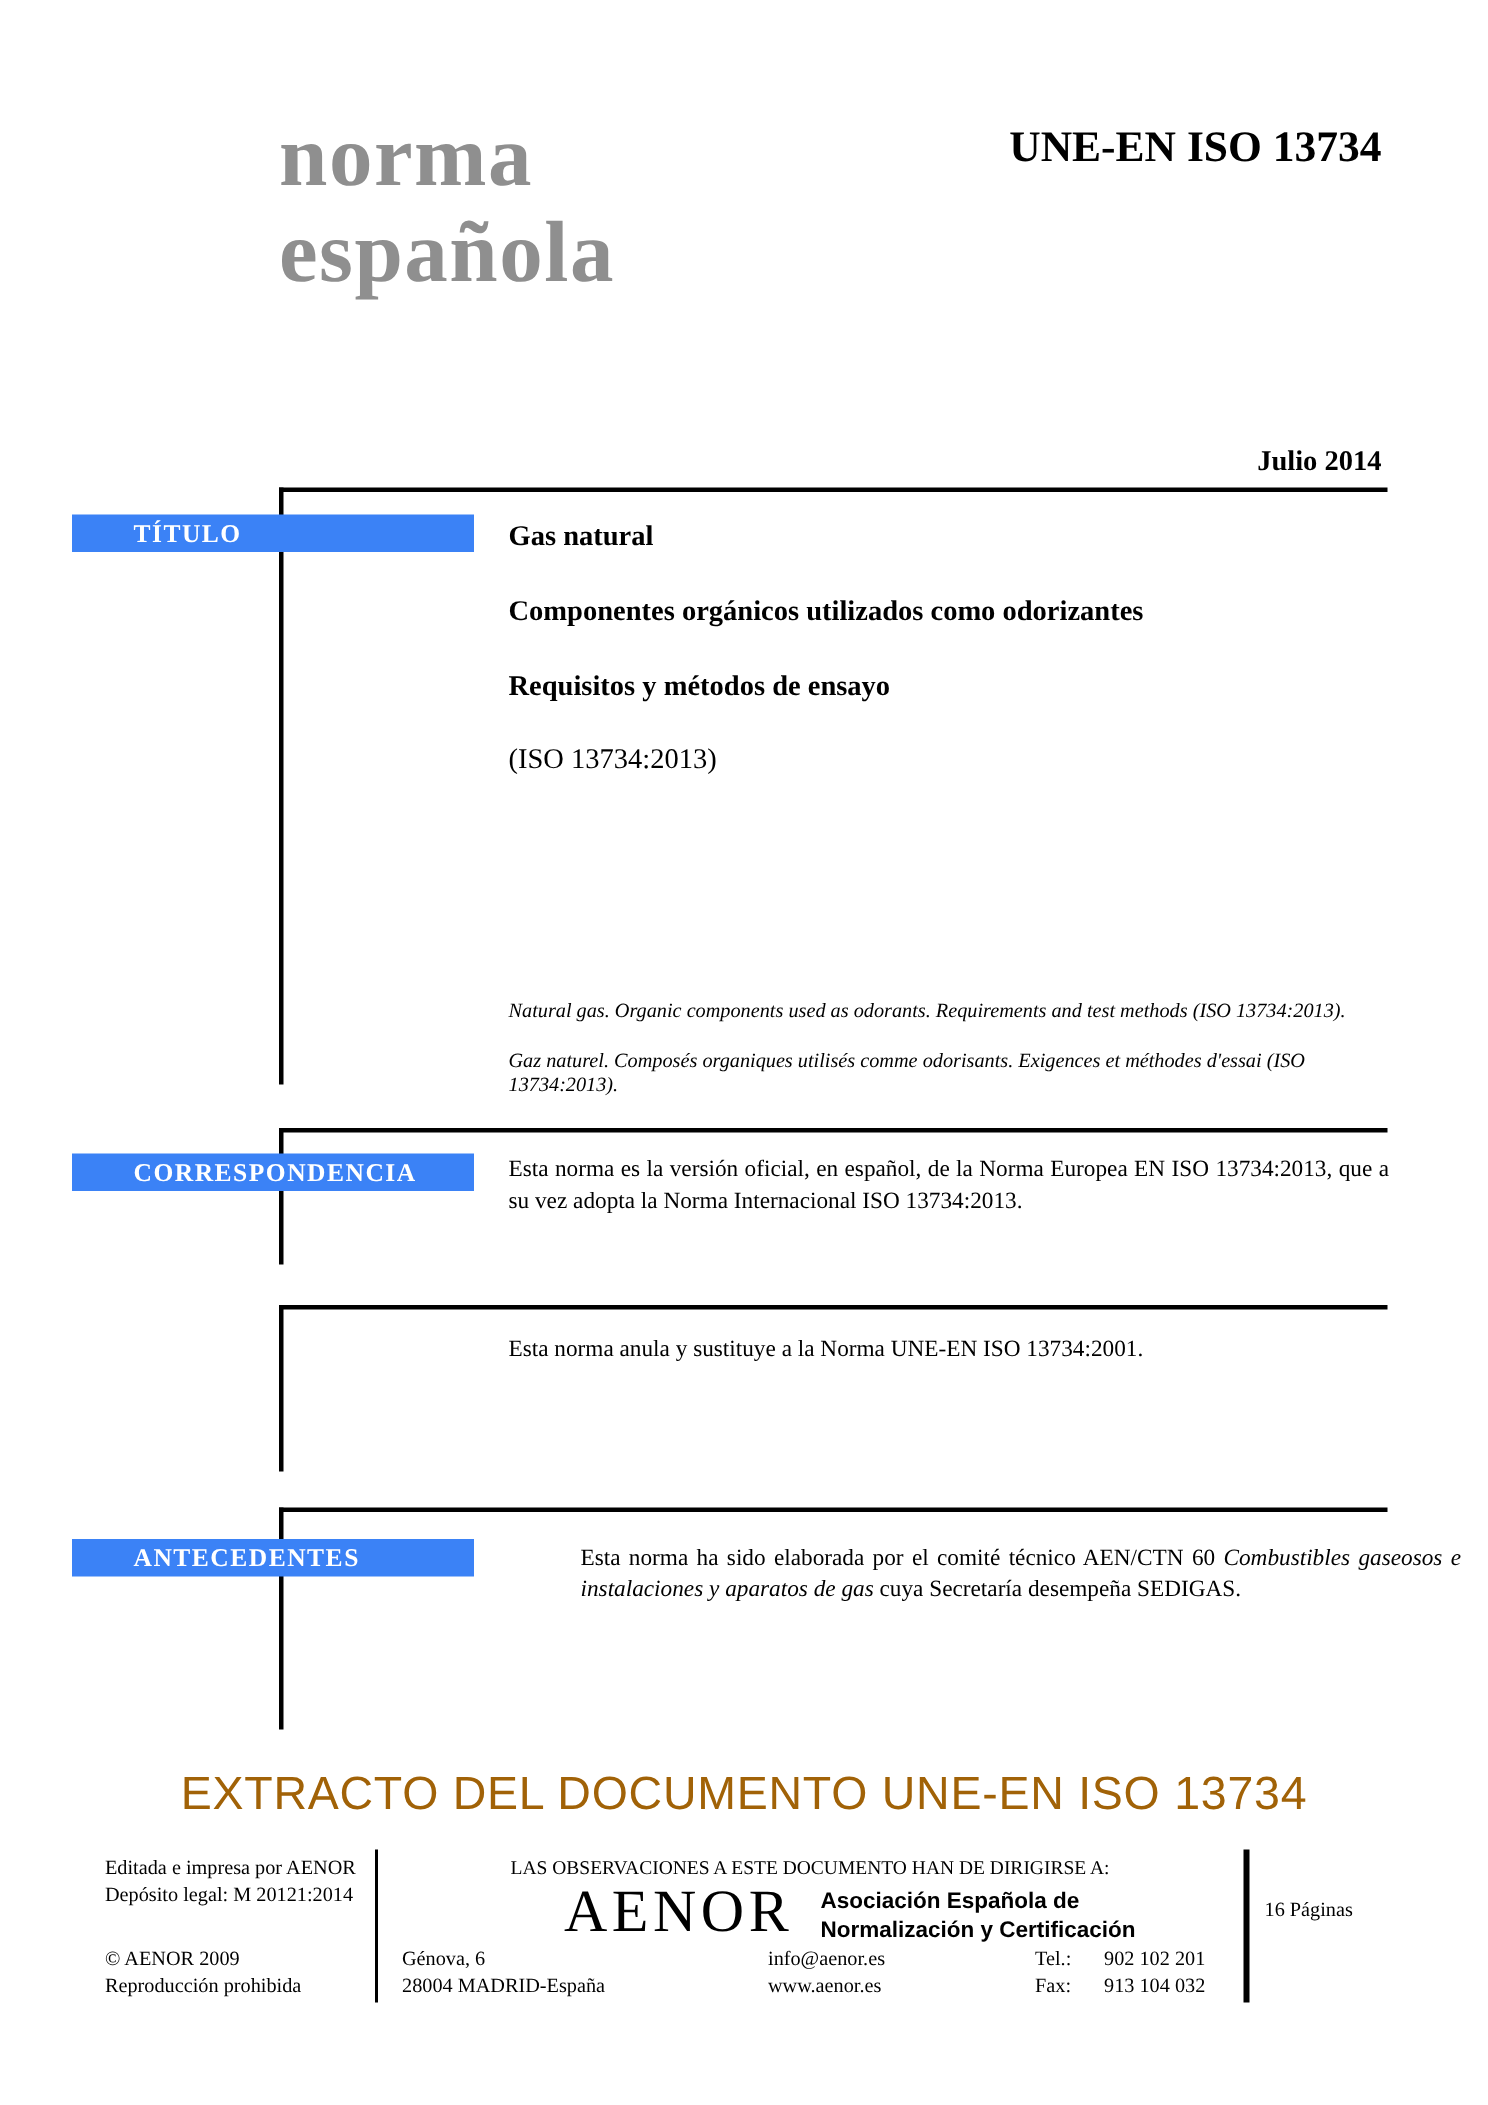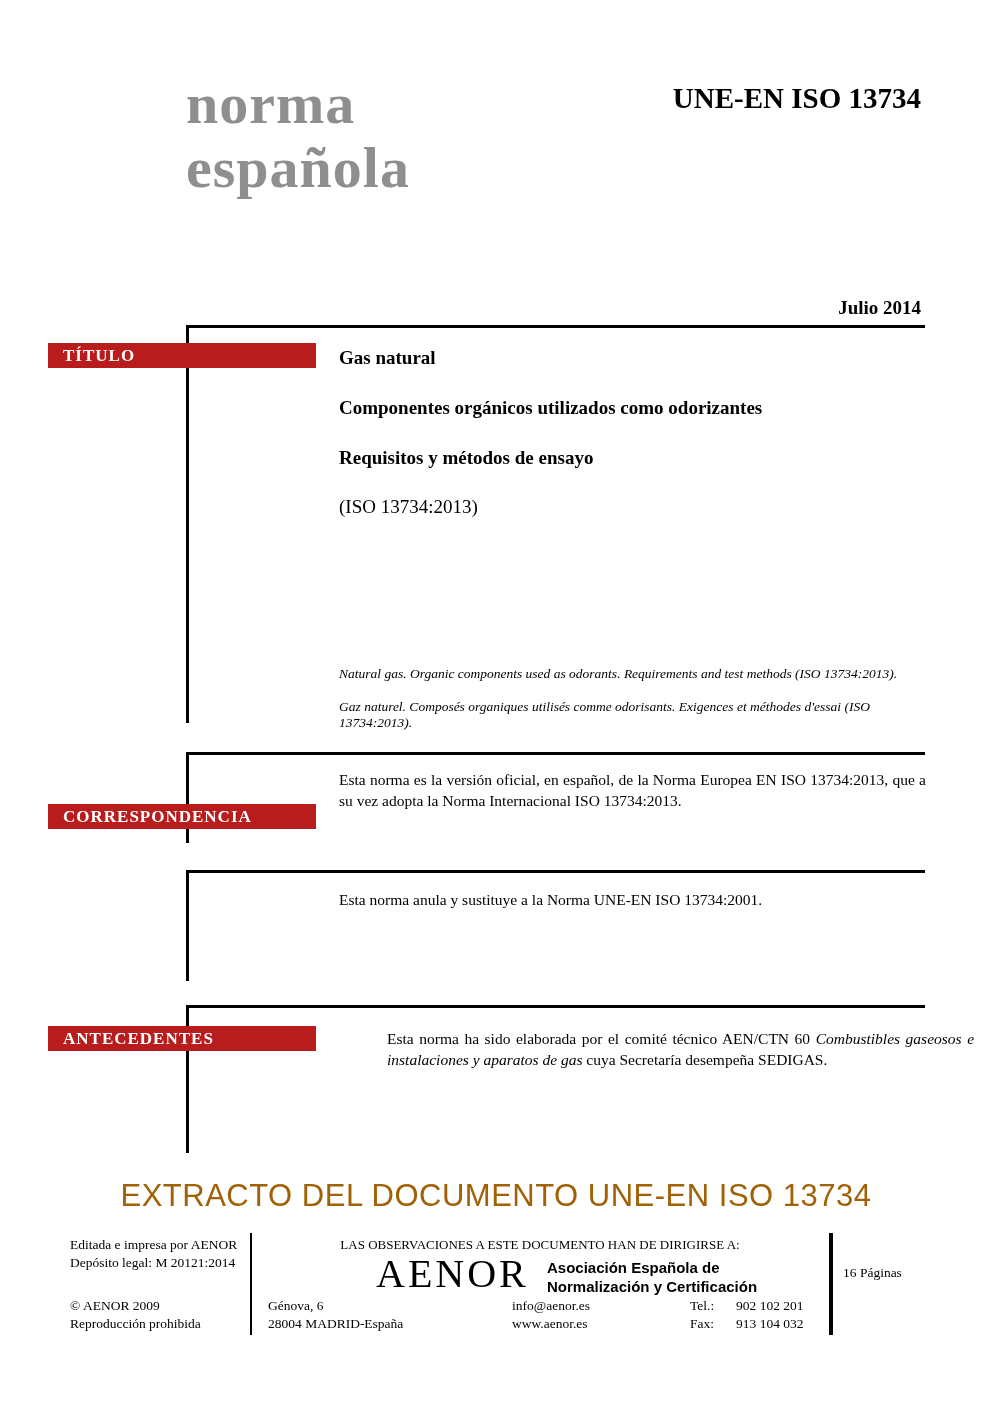--- a/index.html
+++ b/index.html
@@ -13,22 +13,22 @@
   .logo { left:186px; top:72px; font-size:58px; font-weight:bold; line-height:64px; letter-spacing:1px; }
   .doc-number { right:67px; top:82px; font-size:29px; font-weight:bold; text-align:right; }
   .date { right:67px; top:297px; font-size:19px; font-weight:bold; text-align:right; }
 
   
   .hline { left:186px; width:739px; height:3px; background:#000; }
   .vline { left:186px; width:3px; background:#000; }
 
   
   .bar {
-    left:48px; width:268px; height:25px; background:#b91c1c; color:#fff;
-    font-size:17px; font-weight:bold; line-height:25px; padding-left:15px;
+    left:48px; width:268px; height:25px; background:#3b82f6; color:#fff;
+    font-size:17px; font-weight:bold; line-height:25px; padding-left:41px;
     letter-spacing:1px; box-sizing:border-box;
   }
 
   
   .content { left:339px; width:587px; }
   .title-line { font-size:19px; font-weight:bold; }
   .title-line.regular { font-weight:normal; }
   .abstract { font-size:13.5px; font-style:italic; }
   .body-text { font-size:15.5px; line-height:21px; text-align:justify; }
   .body-text .it { font-style:italic; }
@@ -66,21 +66,21 @@
   <div class="abs hline" style="top:325px;"></div>
   <div class="abs vline" style="top:325px; height:398px;"></div>
   <div class="abs hline" style="top:752px;"></div>
   <div class="abs vline" style="top:752px; height:91px;"></div>
   <div class="abs hline" style="top:870px;"></div>
   <div class="abs vline" style="top:870px; height:111px;"></div>
   <div class="abs hline" style="top:1005px;"></div>
   <div class="abs vline" style="top:1005px; height:148px;"></div>
 
   <div class="abs bar" style="top:343px;">TÍTULO</div>
-  <div class="abs bar" style="top:804px;">CORRESPONDENCIA</div>
+  <div class="abs bar" style="top:769px;">CORRESPONDENCIA</div>
   <div class="abs bar" style="top:1026px;">ANTECEDENTES</div>
 
   <div class="abs content title-line" style="top:347px;">Gas natural</div>
   <div class="abs content title-line" style="top:397px;">Componentes orgánicos utilizados como odorizantes</div>
   <div class="abs content title-line" style="top:447px;">Requisitos y métodos de ensayo</div>
   <div class="abs content title-line regular" style="top:496px;">(ISO 13734:2013)</div>
 
   <div class="abs content abstract" style="top:666px;">Natural gas. Organic components used as odorants. Requirements and test methods (ISO 13734:2013).</div>
   <div class="abs content abstract" style="top:699px;">Gaz naturel. Composés organiques utilisés comme odorisants. Exigences et méthodes d'essai (ISO 13734:2013).</div>
 

